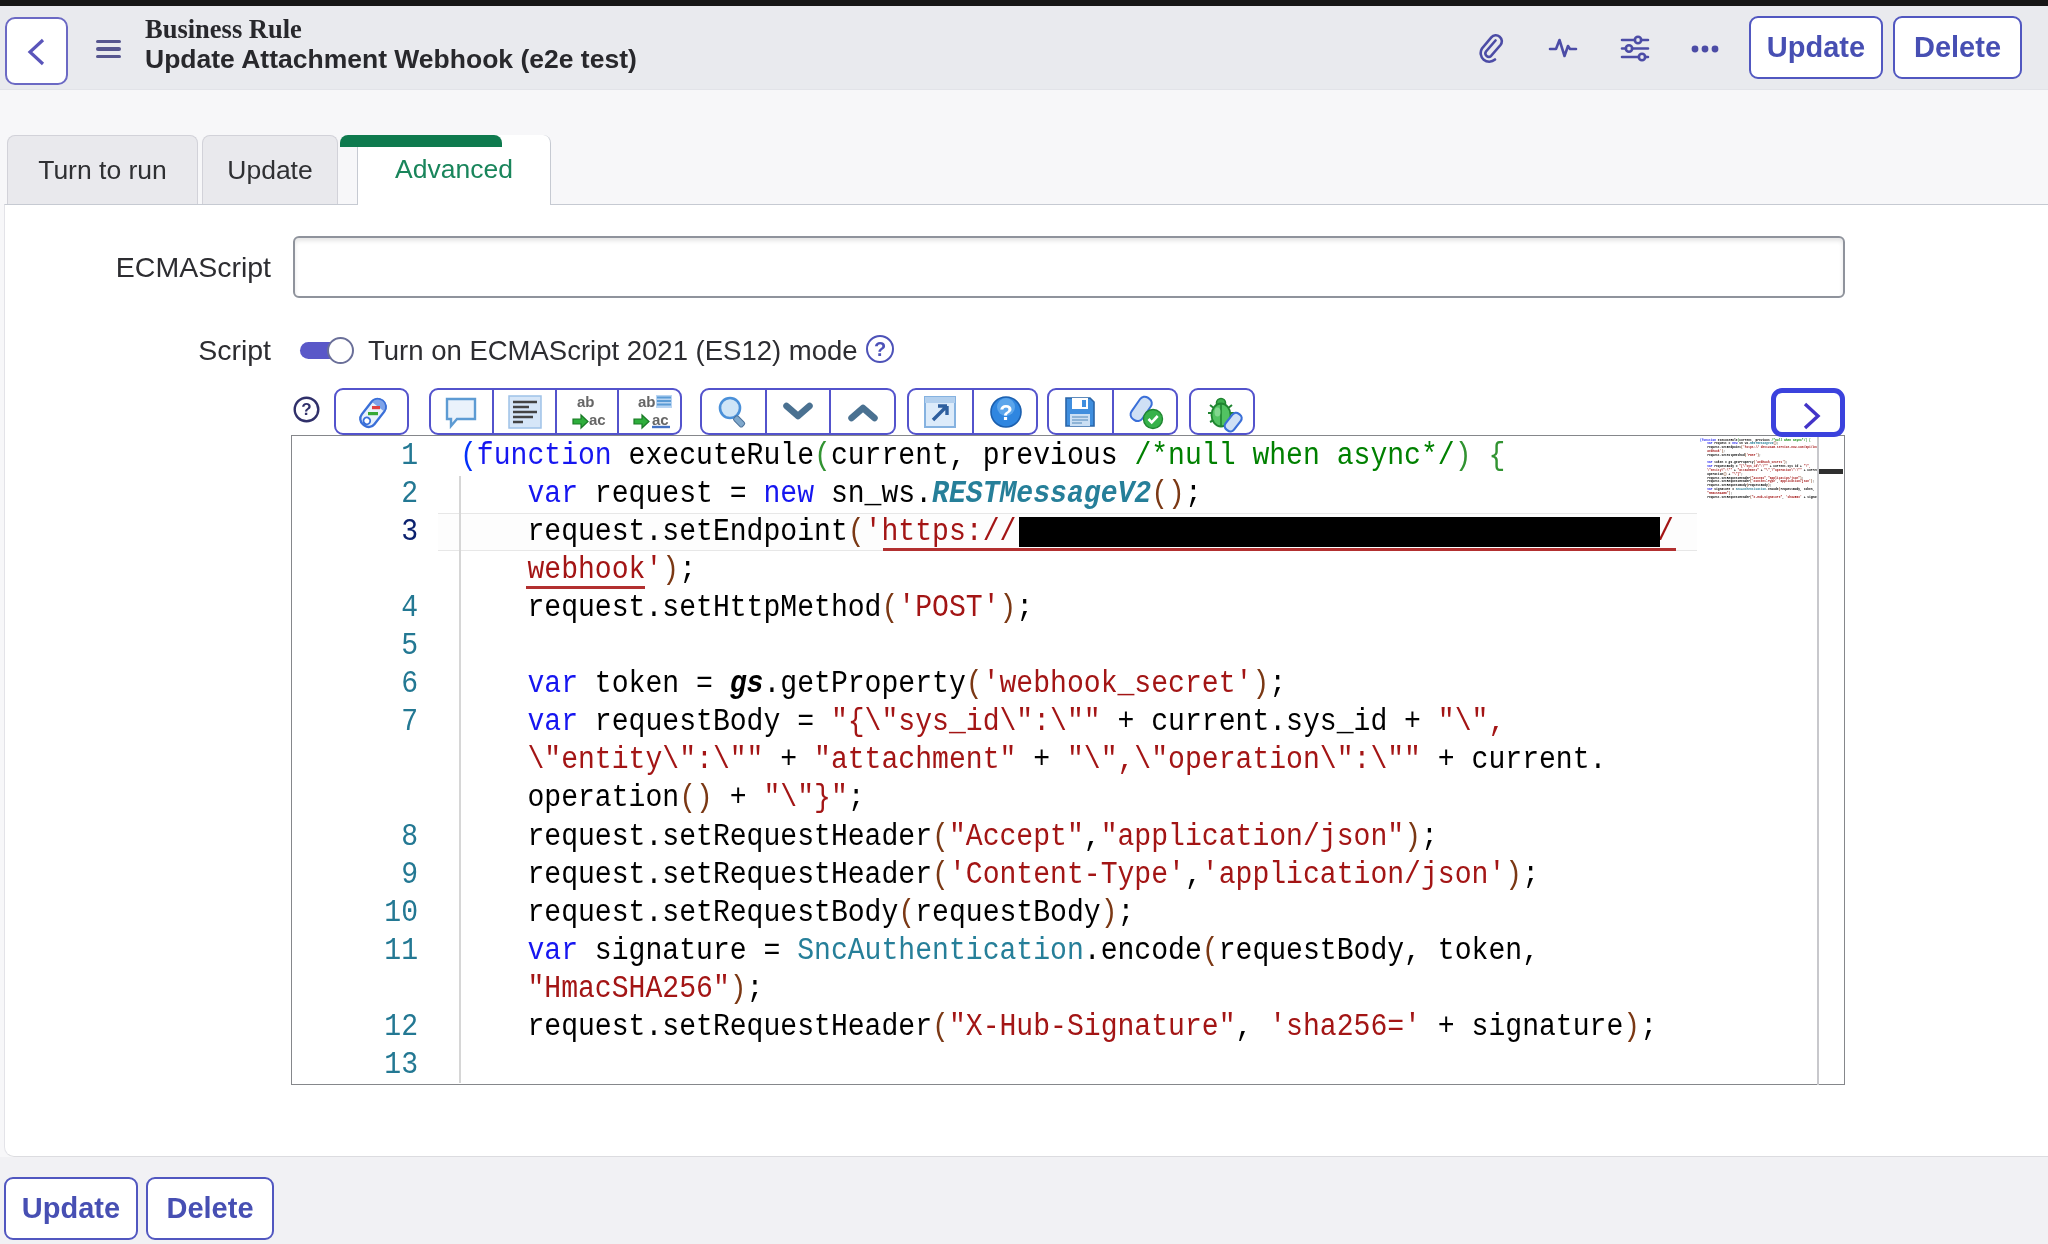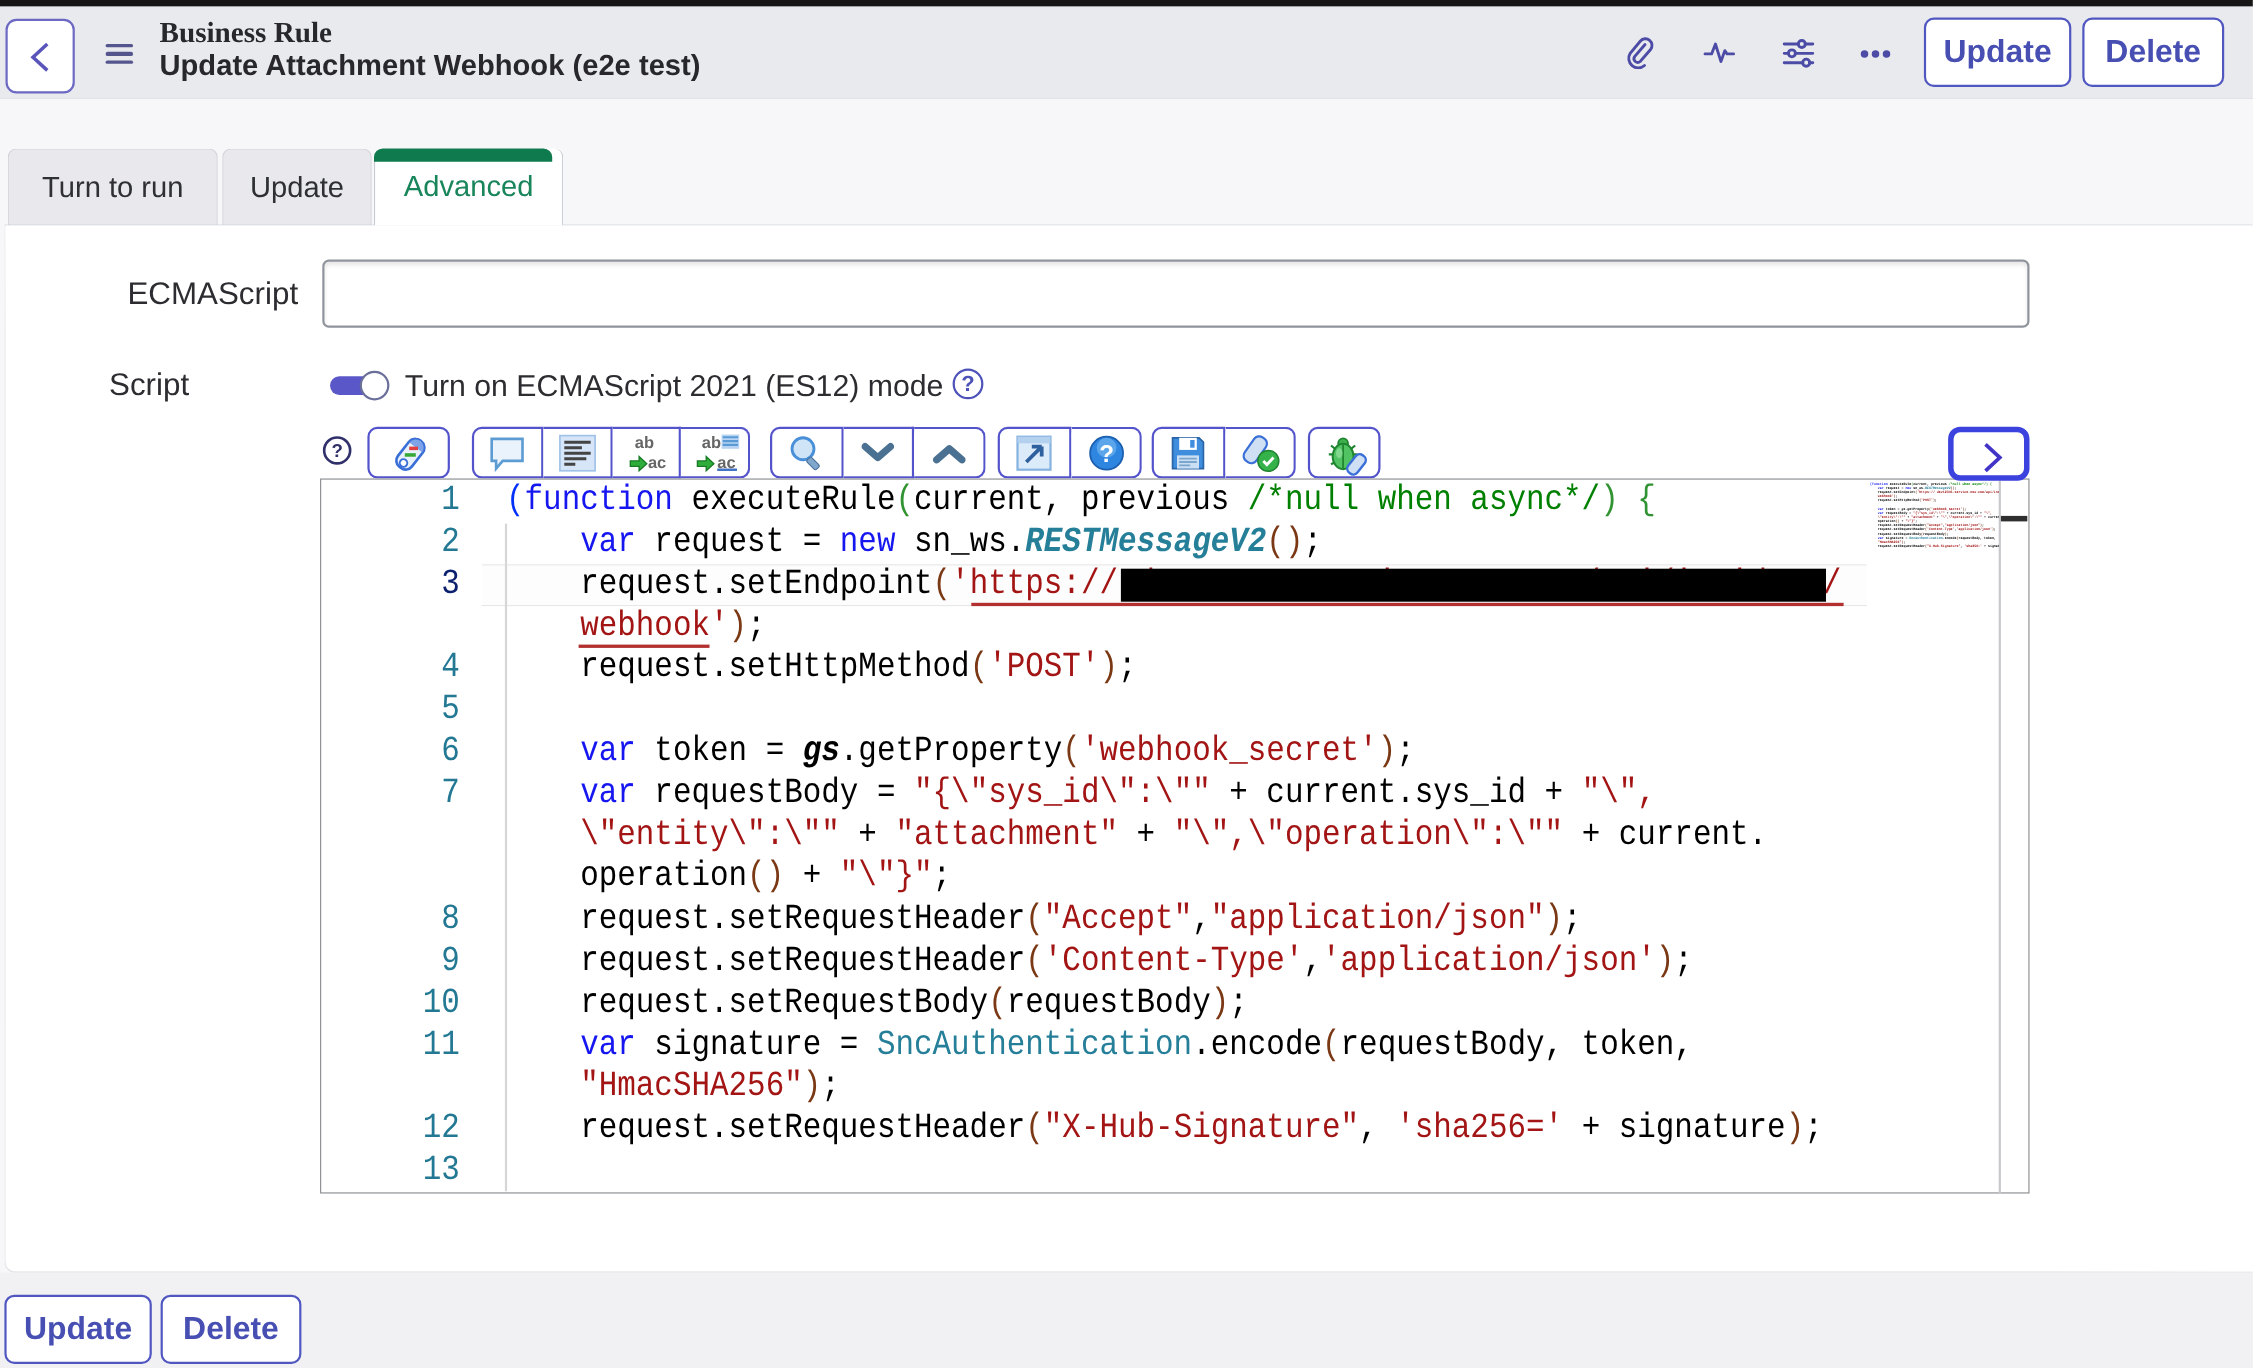--- a/index.html
+++ b/index.html
@@ -15,28 +15,28 @@
   #title1 { left:145px; top:14px; font-size:26.5px; font-weight:700; color:#28282c; line-height:30px;font-family:Liberation Serif, serif; }
   #title2 { left:145px; top:44px; font-size:26.5px; font-weight:700; color:#28282c; line-height:30px; }
   .hicon { top:33px; width:30px; height:30px; }
   .btn { background:#fff; border:2.5px solid #5157c0; border-radius:9px; color:#474fb3; font-weight:700; font-size:29px; text-align:center; }
   #upd1 { left:1749px; top:16px; width:134px; height:63px; line-height:58px; }
   #del1 { left:1893px; top:16px; width:129px; height:63px; line-height:58px; }
   
   .tab { top:135px; height:70px; background:#e9e9ed; border:1.5px solid #d2d2d9; border-bottom:none; border-radius:8px 8px 0 0; font-size:26.5px; color:#2f3033; text-align:center; line-height:68px; }
   #tab1 { left:7px;  width:191px; }
   #tab2 { left:202px; width:136px; }
-  #tab3 { left:340px; width:172px; background:#fff; border-color:#c6cad2; border-top:none; color:#19855b; z-index:3; }
+  #tab3 { left:357px; width:194px; background:#fff; border-color:#c6cad2; border-top:none; color:#19855b; z-index:3; }
   #tab3g { left:340px; top:135px; width:162px; height:12px; background:#0e7a4e; border-radius:8px 8px 0 0; z-index:4; }
   
   #panel { left:4px; top:204px; width:2044px; height:953px; background:#fff; border-top:1.5px solid #c6cad2; border-bottom:1.5px solid #dcdce0; border-left:1.5px solid #e3e3e8; border-radius:0 0 0 10px; z-index:1; }
   
   #condlbl { left:0px; top:251px; width:271px; font-size:28.5px; color:#2d2d31; text-align:right; z-index:2; }
   #condinput { left:293px; top:236px; width:1552px; height:62px; background:#fff; border:2px solid #8f939c; border-radius:6px; box-shadow:inset 0 3px 4px rgba(0,0,0,0.10); z-index:2; }
-  #scriptlbl { left:0px; top:334px; width:271px; font-size:28.5px; color:#2d2d31; text-align:center; z-index:2; }
+  #scriptlbl { left:0px; top:334px; width:271px; font-size:28.5px; color:#2d2d31; text-align:right; z-index:2; }
   #togglepill { left:300px; top:342px; width:46px; height:17px; background:#5a58c8; border-radius:9px; z-index:2; }
   #toggleknob { left:327px; top:337px; width:27px; height:27px; background:#fff; border:2px solid #6a6f99; border-radius:50%; z-index:3; }
   #toggletext { left:368px; top:335px; font-size:27.5px; color:#2d2d31; z-index:2; }
   #helpq { left:866px; top:335px; width:28px; height:28px; border:2.5px solid #4d52b8; border-radius:50%; color:#4d52b8; font-size:20px; font-weight:700; text-align:center; line-height:24px; z-index:2; }
   
   .tbtn { top:388px; height:47px; background:#fff; border:2px solid #5353cc; z-index:2; }
   
   #editor { left:291px; top:435px; width:1554px; height:650px; background:#fff; border:1.5px solid #85878b; z-index:2; }
   #gutter { left:310px; top:436.5px; width:108px; z-index:3; }
   .ln { position:absolute; width:108px; text-align:right; font-family:"Liberation Mono",monospace; font-size:28.1px; line-height:38.1px; color:#237893; transform:scaleY(1.14); }

